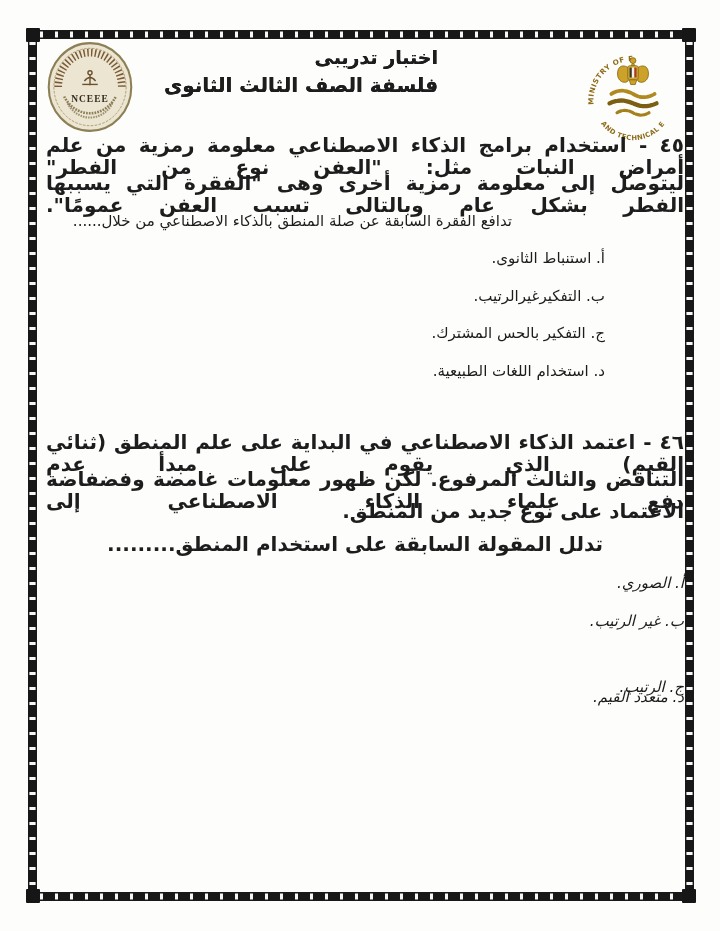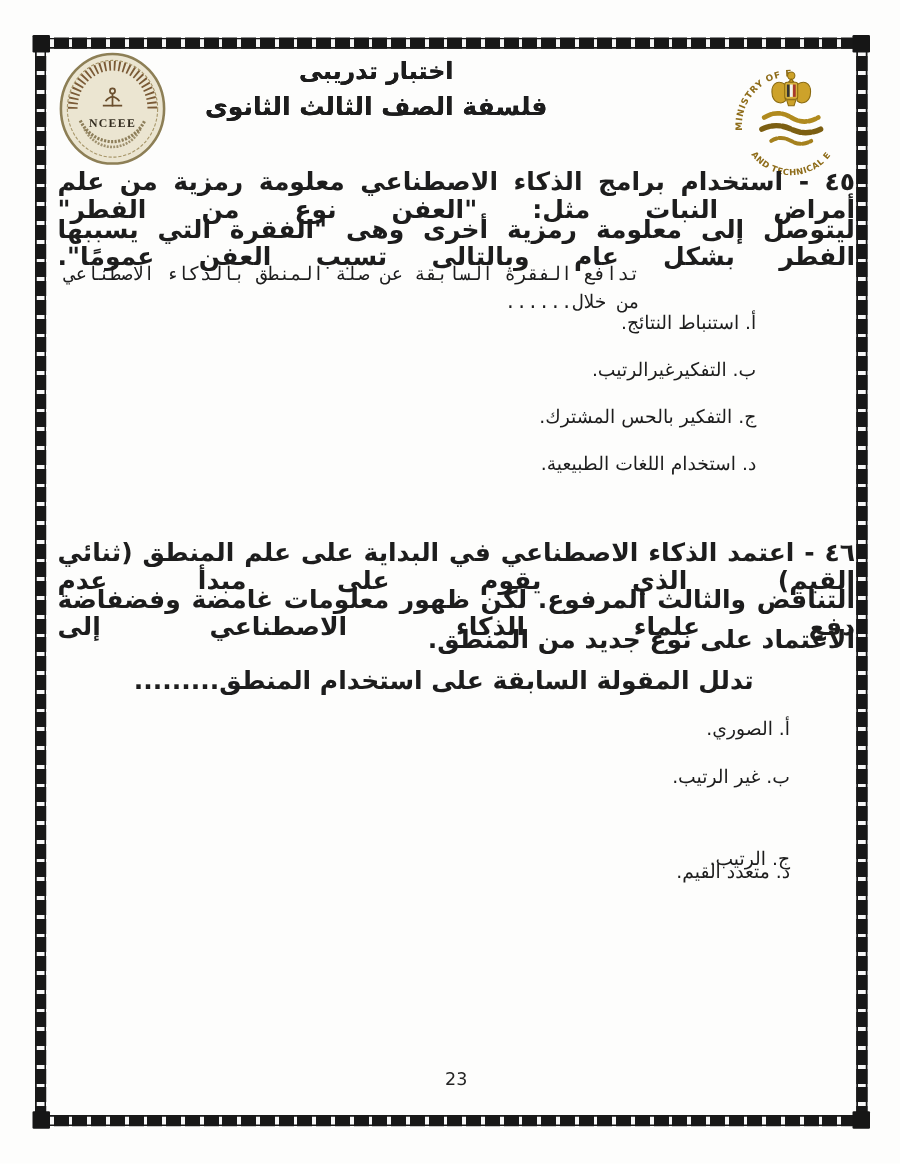--- a/index.html
+++ b/index.html
@@ -16,37 +16,37 @@
   .bd-bottom{left:28px;top:892px;width:666px;height:9px;}
   .bd-left{left:28px;top:30px;width:9px;height:871px;}
   .bd-right{left:685px;top:30px;width:9px;height:871px;}
   .corner{position:absolute;width:14px;height:14px;background:#161616;border-radius:1px;}
   .c-tl{left:26px;top:28px;} .c-tr{left:682px;top:28px;}
   .c-bl{left:26px;top:889px;} .c-br{left:682px;top:889px;}
 
   
   .seal-left{position:absolute;left:47px;top:41px;}
   .seal-right{position:absolute;left:586px;top:42px;}
-  .title-block{position:absolute;right:282px;top:44px;text-align:center;direction:rtl;}
+  .title-block{position:absolute;right:282px;top:44px;text-align:right;direction:rtl;}
   .title-l1{font-size:19px;font-weight:700;line-height:26px;letter-spacing:0;
             text-shadow:0 0 .5px #000;}
   .title-l2{font-size:20px;font-weight:700;line-height:30px;text-shadow:0 0 .5px #000;}
 
   
   .t-line{position:absolute;left:46px;right:36px;direction:rtl;white-space:normal;
           line-height:22px;}
   .j{text-align:justify;text-align-last:justify;}
   .r{text-align:right;}
   .b{font-weight:700;}
   .fs-body{font-size:20px;}
   .fs-opt{font-size:15px;}
-  .ind-stem1{padding-right:172px;font-family:Liberation Mono, monospace;}
+  .ind-stem1{padding-right:172px;}
   .ind-stem2{padding-right:81px;}
   .ind-opt1{padding-right:79px;}
-  .ind-opt2{padding-right:52px;}
+  .ind-opt2{font-style:italic;}
   .pageno{position:absolute;left:46px;right:36px;top:856px;text-align:center;
           font-size:14px;color:#242424;}
   .seal-acronym{font-family:"Liberation Serif",serif;}
 </style>
 </head>
 <body>
 
 <div class="page">
 
   <div class="bd bd-top"></div>
@@ -110,29 +110,28 @@
         <path d="M27 55 q11 -7 23 0 q11 7 23 0" stroke="#b08a1e" stroke-width="4" stroke-dasharray="6 2"></path>
         <path d="M25 65 q12 -6 25 0 q12 6 25 0" stroke="#7c5f12" stroke-width="4.6" stroke-dasharray="7 2"></path>
         <path d="M33 75 q8 -5 17 0 q8 5 17 0" stroke="#a5811e" stroke-width="3.4" stroke-dasharray="5 2"></path>
       </g>
     </svg>
   </div>
 
   <div class="t-line j b fs-body" style="top:134px">٤٥ - استخدام برامج الذكاء الاصطناعي معلومة رمزية من علم أمراض النبات مثل: "العفن نوع من الفطر"</div>
   <div class="t-line j b fs-body" style="top:172px">ليتوصل إلى معلومة رمزية أخرى وهى "الفقرة التي يسببها الفطر بشكل عام وبالتالى تسبب العفن عمومًا".</div>
   <div class="t-line r fs-opt ind-stem1" style="top:210px">تدافع الفقرة السابقة عن صلة المنطق بالذكاء الاصطناعي من خلال......</div>
-  <div class="t-line r fs-opt ind-opt1" style="top:247px">أ. استنباط النتائج.</div>
+  <div class="t-line r fs-opt ind-opt1" style="top:247px">أ. استنباط الثانوى.</div>
   <div class="t-line r fs-opt ind-opt1" style="top:285px">ب. التفكيرغيرالرتيب.</div>
   <div class="t-line r fs-opt ind-opt1" style="top:322px">ج. التفكير بالحس المشترك.</div>
   <div class="t-line r fs-opt ind-opt1" style="top:360px">د. استخدام اللغات الطبيعية.</div>
 
   <div class="t-line j b fs-body" style="top:431px">٤٦ - اعتمد الذكاء الاصطناعي في البداية على علم المنطق (ثنائي القيم) الذي يقوم على مبدأ عدم</div>
   <div class="t-line j b fs-body" style="top:468px">التناقض والثالث المرفوع. لكن ظهور معلومات غامضة وفضفاضة دفع علماء الذكاء الاصطناعي إلى</div>
   <div class="t-line r b fs-body" style="top:500px">الاعتماد على نوع جديد من المنطق.</div>
   <div class="t-line r b fs-body ind-stem2" style="top:533px">تدلل المقولة السابقة على استخدام المنطق.........</div>
   <div class="t-line r fs-opt ind-opt2" style="top:572px">أ. الصوري.</div>
   <div class="t-line r fs-opt ind-opt2" style="top:610px">ب. غير الرتيب.</div>
   <div class="t-line r fs-opt ind-opt2" style="top:676px">ج. الرتيب.</div>
   <div class="t-line r fs-opt ind-opt2" style="top:686px">د. متعدد القيم.</div>
 
-  <div class="pageno">23</div>
 
 </div>
 
 </body></html>

